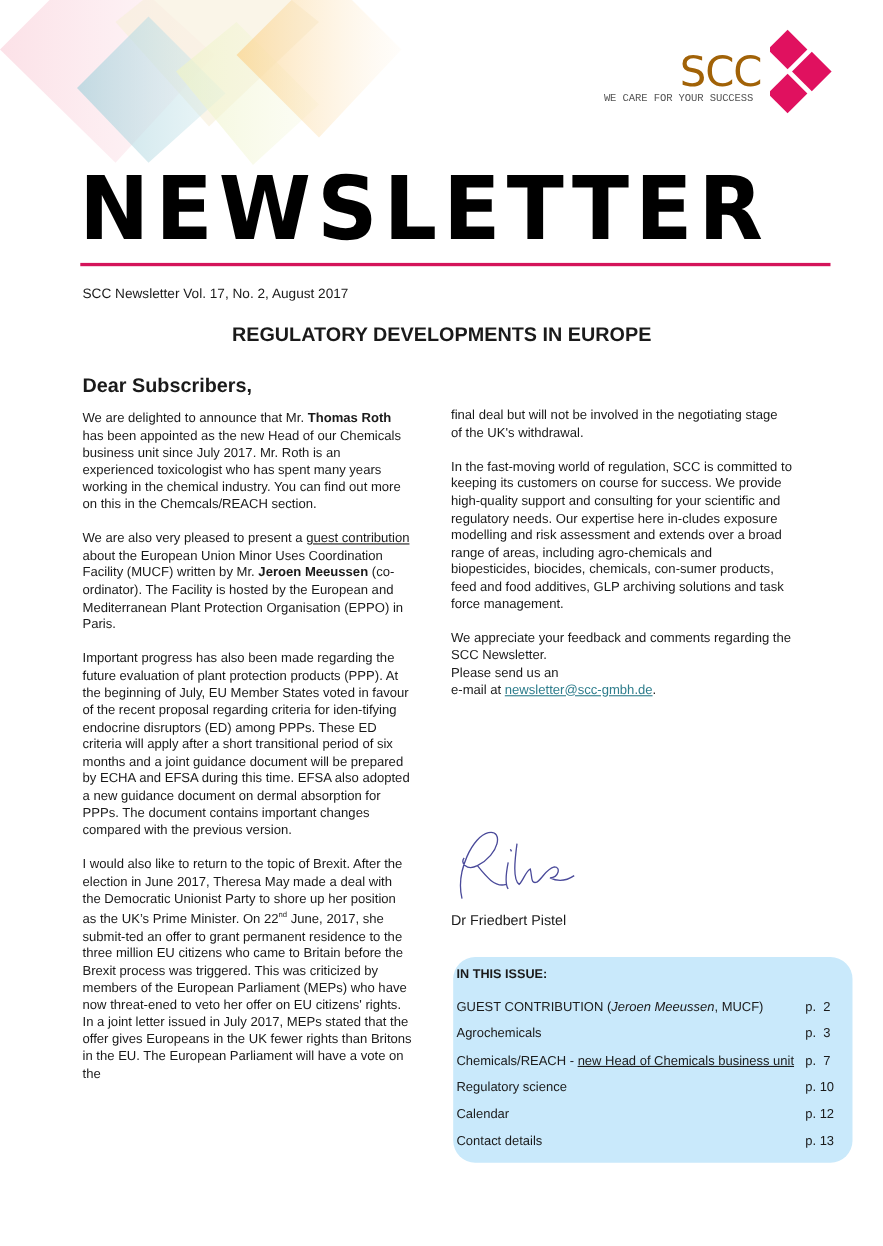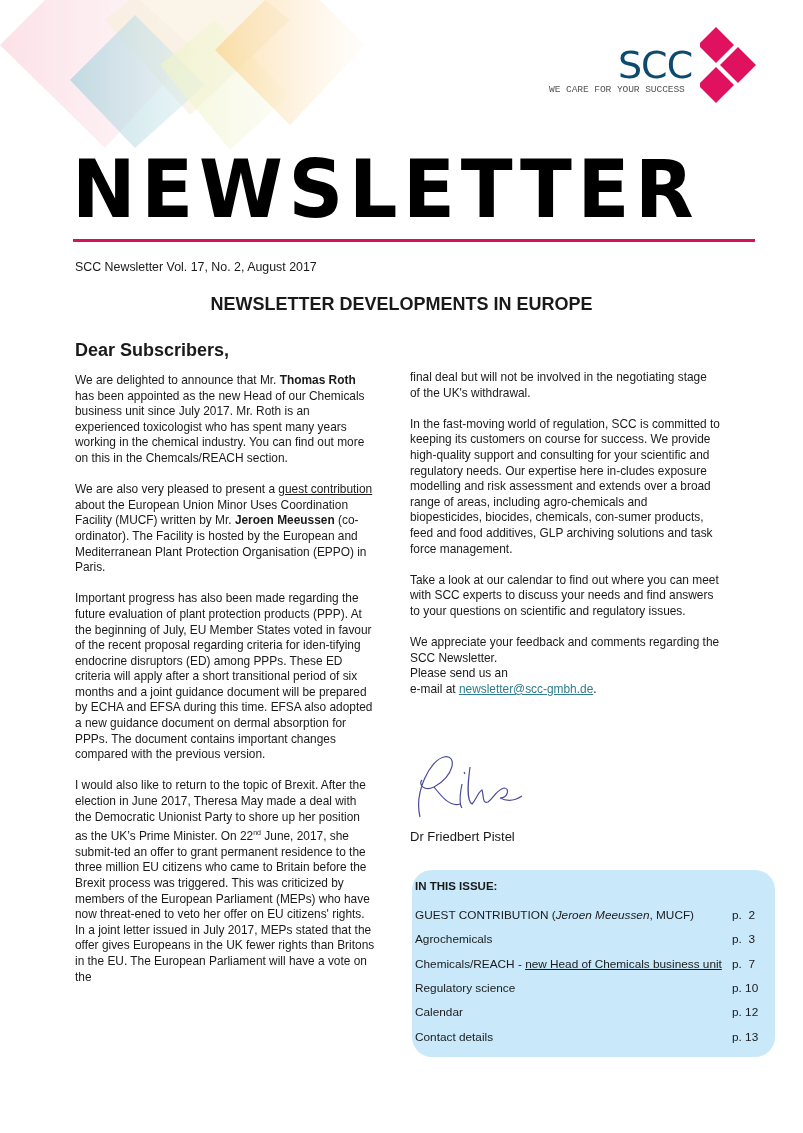--- a/index.html
+++ b/index.html
@@ -1,20 +1,20 @@
 <!DOCTYPE html>
 <html><head>
   <meta charset="utf-8">
   <style>
     html, body { margin: 0; padding: 0; background: #ffffff; }
     body { width: 803px; height: 1133px; position: relative; overflow: hidden;
            font-family: "Liberation Sans", sans-serif; color: #1a1a1a; }
     .deco { position: absolute; left: 0; top: 0; width: 400px; height: 150px; }
     .logo { position: absolute; left: 548px; top: 25px; width: 210px; height: 80px; }
-    .logo-text { position: absolute; left: 70px; top: 18px; font-size: 38px; color: #0c4a6e;
+    .logo-text { position: absolute; left: 70px; top: 18px; font-size: 38px; color: #a16207;
                  font-family: "DejaVu Sans", sans-serif; letter-spacing: -1px; }
     .logo-tag { position: absolute; left: 1px; top: 59px; font-size: 9.6px; color: #555555;
                 font-family: Liberation Mono, monospace; white-space: nowrap; letter-spacing: -0.1px; }
     .logo-mark { position: absolute; left: 152px; top: 0px; }
     .masthead { position: absolute; left: 72px; top: 150px; font-size: 80px; font-weight: bold;
                 letter-spacing: 6px; color: #000; font-family: "DejaVu Sans", sans-serif;
                 transform: scaleX(0.95); transform-origin: left; line-height: 1; }
     .rule { position: absolute; left: 73px; top: 239px; width: 682px; height: 3px; background: #d4145a; }
     .issue-line { position: absolute; left: 75px; top: 260px; font-size: 12.4px; }
     .headline { position: absolute; left: 0; width: 803px; top: 294px; text-align: center;
@@ -69,34 +69,33 @@
   <svg class="logo-mark" width="60" height="82" viewBox="0 0 60 82">
     <polygon points="16,2 34,20 16,38 -2,20" fill="#e0115f"></polygon>
     <polygon points="38,22 56,40 38,58 20,40" fill="#e0115f"></polygon>
     <polygon points="16,42 34,60 16,78 -2,60" fill="#e0115f"></polygon>
   </svg>
 </div>
 
 <div class="masthead">NEWSLETTER</div>
 <div class="rule"></div>
 <div class="issue-line">SCC Newsletter Vol. 17, No. 2, August 2017</div>
-<div class="headline">NEWSLETTER DEVELOPMENTS IN EUROPE</div>
+<div class="headline">REGULATORY DEVELOPMENTS IN EUROPE</div>
 <div class="salutation">Dear Subscribers,</div>
 
 <div class="col col-left">
   <p><span>We are delighted to announce that Mr. </span><b>Thomas Roth</b><span> has been appointed as the new Head of our Chemicals business unit since July 2017. Mr. Roth is an experienced toxicologist who has spent many years working in the chemical industry. You can find out more on this in the Chemcals/REACH section.</span></p>
   <p><span>We are also very pleased to present a </span><span class="u">guest contribution</span><span> about the European Union Minor Uses Coordination Facility (MUCF) written by Mr. </span><b>Jeroen Meeussen</b><span> (co-ordinator). The Facility is hosted by the European and Mediterranean Plant Protection Organisation (EPPO) in Paris.</span></p>
   <p>Important progress has also been made regarding the future evaluation of plant protection products (PPP). At the beginning of July, EU Member States voted in favour of the recent proposal regarding criteria for iden-tifying endocrine disruptors (ED) among PPPs. These ED criteria will apply after a short transitional period of six months and a joint guidance document will be prepared by ECHA and EFSA during this time. EFSA also adopted a new guidance document on dermal absorption for PPPs. The document contains important changes compared with the previous version.</p>
   <p><span>I would also like to return to the topic of Brexit. After the election in June 2017, Theresa May made a deal with the Democratic Unionist Party to shore up her position as the UK’s Prime Minister. On 22</span><sup>nd</sup><span> June, 2017, she submit-ted an offer to grant permanent residence to the three million EU citizens who came to Britain before the Brexit process was triggered. This was criticized by members of the European Parliament (MEPs) who have now threat-ened to veto her offer on EU citizens' rights. In a joint letter issued in July 2017, MEPs stated that the offer gives Europeans in the UK fewer rights than Britons in the EU. The European Parliament will have a vote on the</span></p>
 </div>
 
 <div class="col col-right">
   <p>final deal but will not be involved in the negotiating stage of the UK's withdrawal.</p>
   <p>In the fast-moving world of regulation, SCC is committed to keeping its customers on course for success. We provide high-quality support and consulting for your scientific and regulatory needs. Our expertise here in-cludes exposure modelling and risk assessment and extends over a broad range of areas, including agro-chemicals and biopesticides, biocides, chemicals, con-sumer products, feed and food additives, GLP archiving solutions and task force management.</p>
-  <p>Take a look at our calendar to find out where you can meet with SCC experts to discuss your needs and find answers to your questions on scientific and regulatory issues.</p>
   <p><span>We appreciate your feedback and comments regarding the SCC Newsletter.</span><br><span>Please send us an</span><br><span>e-mail at </span><a class="link">newsletter@scc-gmbh.de</a><span>.</span></p>
 </div>
 
 <svg class="sig" viewBox="0 0 115 75">
   <path d="M8,65 C2,40 18,8 32,5 C46,2 42,25 22,35 C12,40 6,32 10,28 M22,35 C30,45 38,55 48,52 M50,32 C48,42 47,52 50,56 M52,20 L53,22 M58,15 C56,30 54,48 60,52 C64,48 66,40 70,38 C72,44 70,52 76,50 C82,46 84,38 92,36 C98,36 96,46 88,46 C96,50 104,48 110,44" fill="none" stroke="#4a4a9a" stroke-width="1.2"></path>
 </svg>
 <div class="signer">Dr Friedbert Pistel</div>
 
 <div class="toc">
   <div class="toc-title">IN THIS ISSUE:</div>

